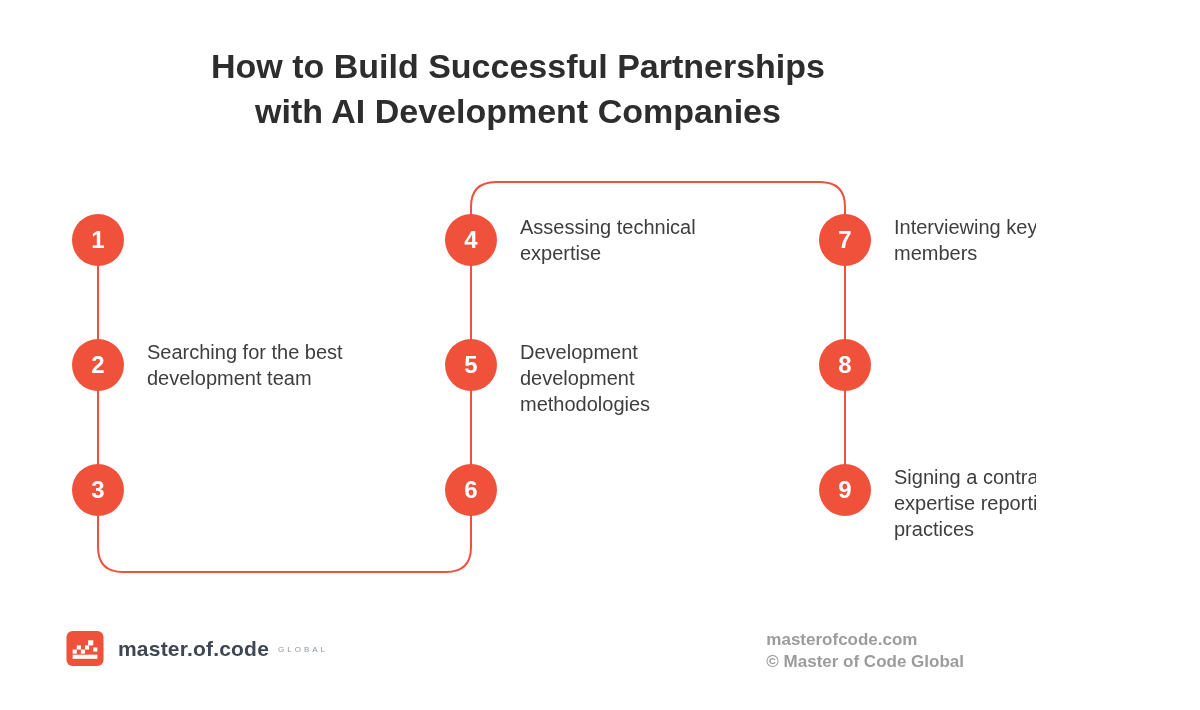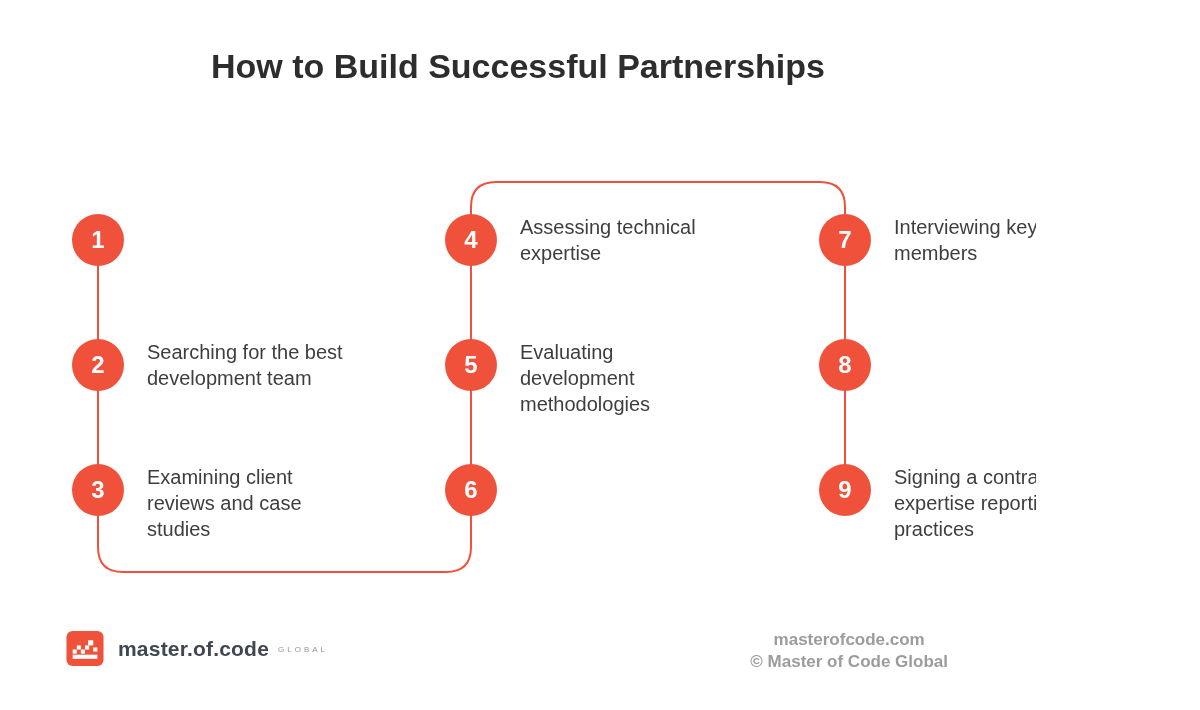--- a/index.html
+++ b/index.html
@@ -73,71 +73,69 @@
     letter-spacing:0.2px;
   }
   .logo-global{
     margin-left:9px;
     font-size:8px;font-weight:400;
     letter-spacing:3px;
     color:var(--logo-global);
     transform:translateY(1px);
   }
   .footer-credits{
-    position:absolute;right:88px;top:629px;
-    text-align:center;
+    position:absolute;right:72px;top:629px;
+    text-align:left;
   }
   .footer-site{
     font-size:17px;font-weight:700;
     color:var(--footer-gray);
     line-height:22px;
   }
   .footer-copy{
     font-size:17px;font-weight:700;
     color:var(--footer-gray);
     line-height:22px;
   }
 </style>
 </head>
 <body>
 
 <div class="canvas">
 
   <h1 class="title">
     <div>How to Build Successful Partnerships</div>
+    <div>with AI Development Companies</div>
   </h1>
 
   <svg class="connector" width="1200" height="710" viewBox="0 0 1200 710" aria-hidden="true">
     <path d="M 98 240 L 98 547 Q 98 572 123 572 L 446 572 Q 471 572 471 547
              L 471 207 Q 471 182 496 182 L 820 182 Q 845 182 845 207 L 845 490"></path>
   </svg>
 
   <div class="step c1 r1">
     <div class="badge">1</div>
   </div>
   <div class="step c1 r2">
     <div class="badge">2</div>
     <div class="label">Searching for the best
 development team</div>
   </div>
   <div class="step c1 r3">
     <div class="badge">3</div>
-    <div class="label">Examining client
-reviews and case
-studies</div>
   </div>
 
   <div class="step c2 r1">
     <div class="badge">4</div>
     <div class="label">Assessing technical
 expertise</div>
   </div>
   <div class="step c2 r2">
     <div class="badge">5</div>
-    <div class="label">Evaluating
+    <div class="label">Development
 development
 methodologies</div>
   </div>
   <div class="step c2 r3">
     <div class="badge">6</div>
   </div>
 
   <div class="step c3 r1">
     <div class="badge">7</div>
     <div class="label">Interviewing key team

